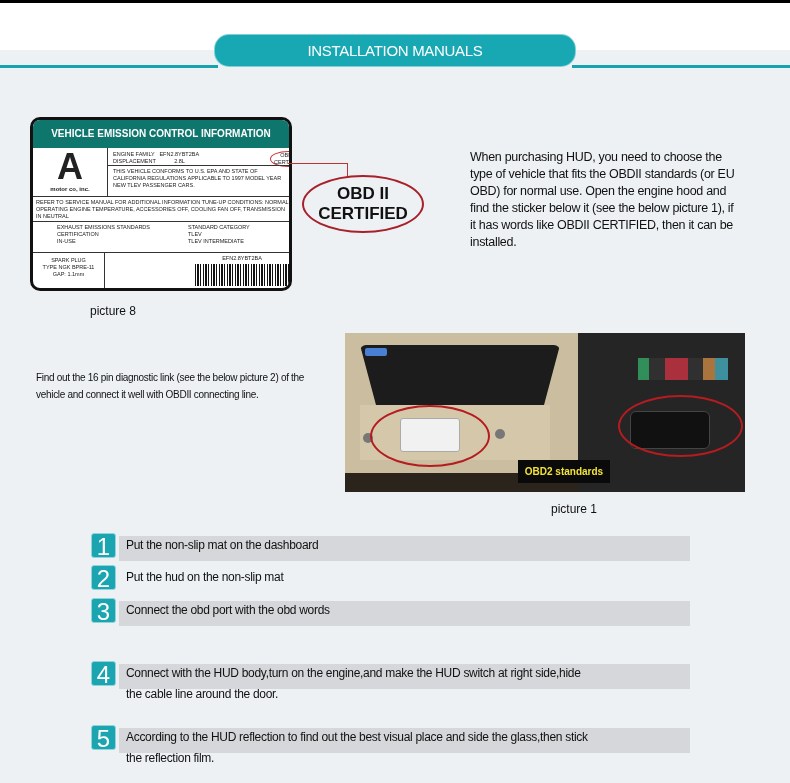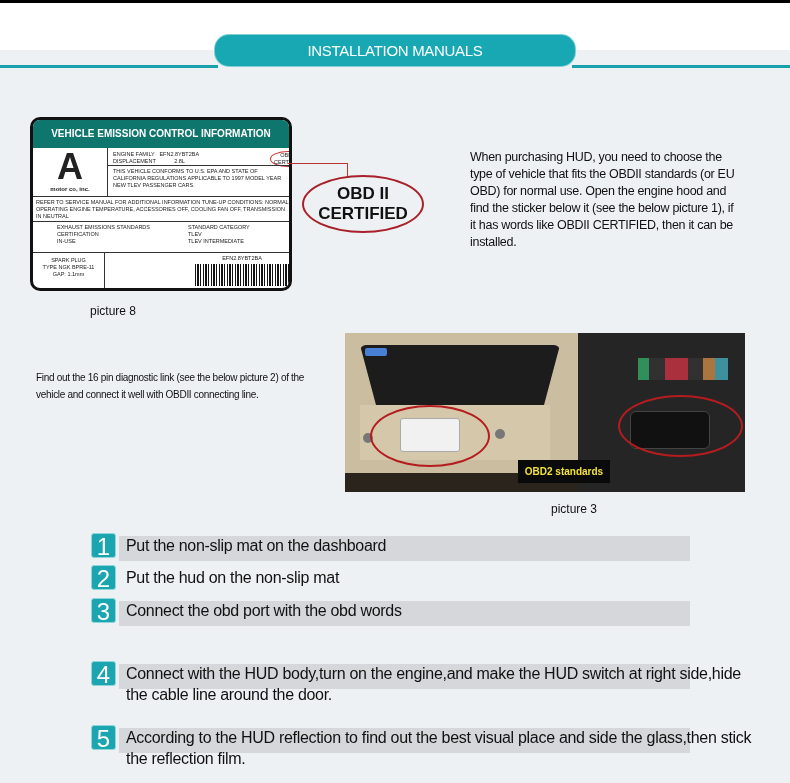--- a/index.html
+++ b/index.html
@@ -54,22 +54,22 @@
   .ph-right .fuses { position: absolute; left: 60px; top: 25px; width: 90px; height: 22px; background: linear-gradient(90deg, #3a6 0 12%, #333 12% 30%, #c34 30% 55%, #333 55% 72%, #c84 72% 86%, #4ab 86%); opacity: .8; }
   .ph-right .conn { position: absolute; left: 52px; top: 78px; width: 80px; height: 38px; background: #111; border-radius: 6px; border: 1px solid #444; }
   .ph-right .oval { position: absolute; left: 40px; top: 62px; width: 125px; height: 62px; border: 2px solid #b51c20; border-radius: 50%; }
   .obd-tag { position: absolute; left: 518px; top: 460px; width: 92px; height: 23px; background: #0a0a0a; color: #f2e23a; font-size: 10px; font-weight: bold; line-height: 23px; text-align: center; }
   .cap2 { position: absolute; left: 551px; top: 502px; font-size: 12px; }
 
   
   .step { position: absolute; left: 91px; }
   .step .bar { position: absolute; left: 28px; top: 3px; width: 571px; height: 25px; background: #d6d7da; }
   .step .num { position: absolute; left: 0; top: 0; width: 25px; height: 25px; background: #1ba5b0; color: #fff; border-radius: 3px; font-size: 24px; line-height: 26px; text-align: center; border: 1px solid #8fd5da; }
-  .step .txt { position: absolute; left: 35px; top: 2px; font-size: 16px; line-height: 21px; letter-spacing: -0.3px; white-space: nowrap; }
-  .step .txt2 { position: absolute; left: 35px; top: 23px; font-size: 16px; line-height: 21px; letter-spacing: -0.3px; white-space: nowrap; }
+  .step .txt { position: absolute; left: 35px; top: 2px; font-size: 12px; line-height: 21px; letter-spacing: -0.3px; white-space: nowrap; }
+  .step .txt2 { position: absolute; left: 35px; top: 23px; font-size: 12px; line-height: 21px; letter-spacing: -0.3px; white-space: nowrap; }
 </style>
 </head>
 <body>
 
 <div class="topbar"></div>
 <div class="page"></div>
 
 <div class="hdr-line l"></div>
 <div class="hdr-line r"></div>
 <div class="hdr-pill">INSTALLATION MANUALS</div>
@@ -137,21 +137,21 @@
     <div class="oval"></div>
     <div class="floor"></div>
   </div>
   <div class="ph-right">
     <div class="fuses"></div>
     <div class="conn"></div>
     <div class="oval"></div>
   </div>
 </div>
 <div class="obd-tag">OBD2 standards</div>
-<div class="cap2">picture 3</div>
+<div class="cap2">picture 1</div>
 
 <div class="step" style="top:533px;">
   <div class="bar"></div>
   <div class="num">1</div>
   <div class="txt">Put the non-slip mat on the dashboard</div>
 </div>
 <div class="step" style="top:565px;">
   <div class="num">2</div>
   <div class="txt">Put the hud on the non-slip mat</div>
 </div>

